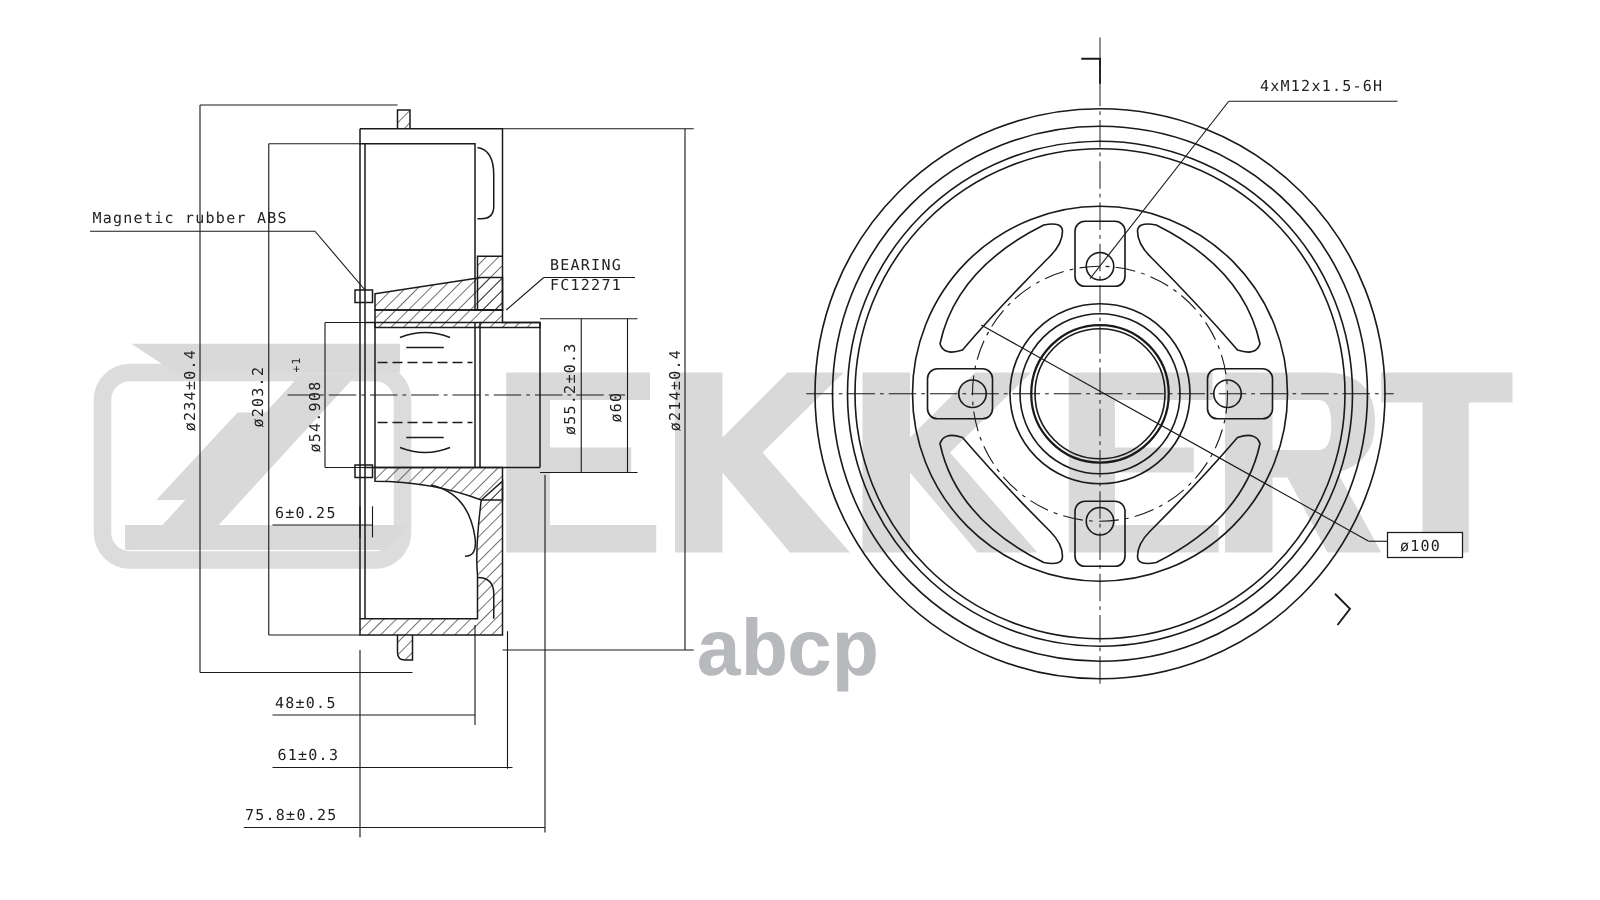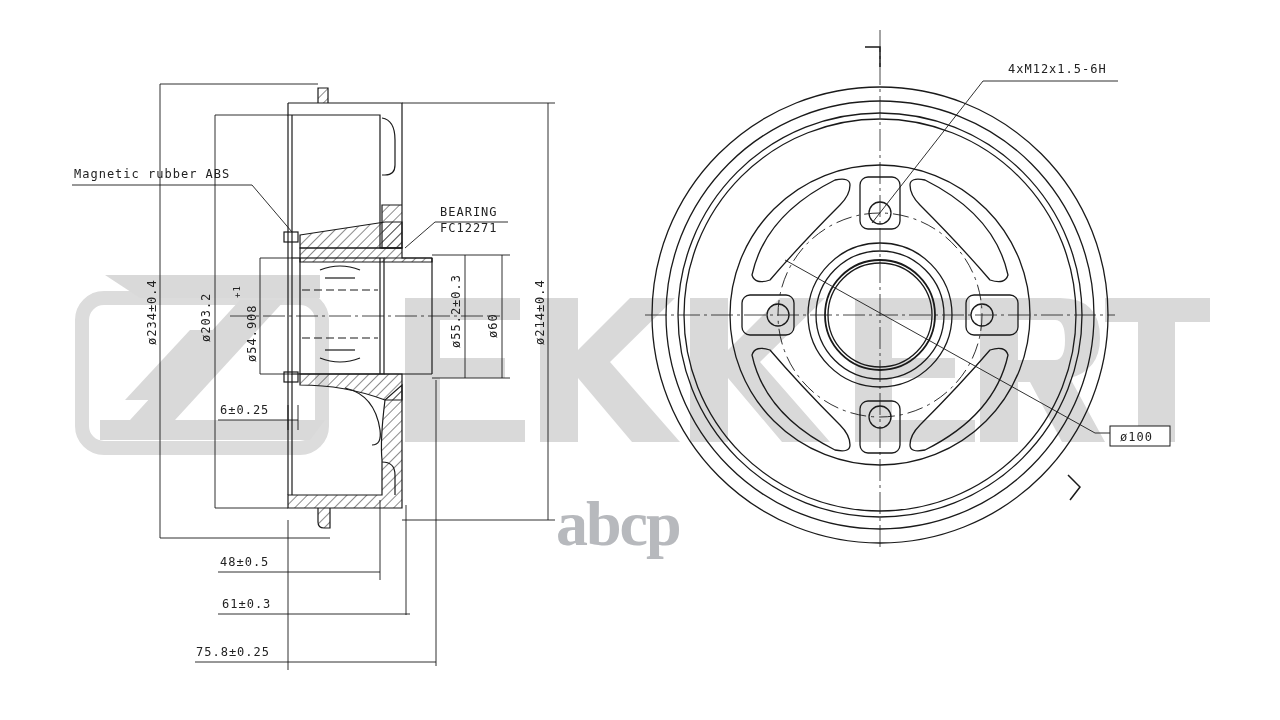--- a/index.html
+++ b/index.html
@@ -1,19 +1,19 @@
 <!DOCTYPE html>
 <html><head>
 <meta charset="utf-8">
 <style>
   html, body { margin:0; padding:0; background:#ffffff; }
   body { width:1280px; height:720px; overflow:hidden; position:relative; font-family:"DejaVu Sans Mono", monospace; }
   #canvas { position:absolute; left:0; top:0; width:1280px; height:720px; }
   .lbl { font-family:"DejaVu Sans Mono", monospace; font-size:12px; fill:#222; letter-spacing:1px; }
-  .abcp { position:absolute; left:556px; top:492px; font-family:Liberation Serif, serif; font-weight:bold; font-size:64px; color:#b7b9bd; letter-spacing:-2px; line-height:1; }
+  .abcp { position:absolute; left:556px; top:492px; font-family:Liberation Mono, monospace; font-weight:bold; font-size:64px; color:#b7b9bd; letter-spacing:-2px; line-height:1; }
 </style>
 </head>
 <body>
 
 <svg id="canvas" viewBox="0 0 1280 720" xmlns="http://www.w3.org/2000/svg">
   <g fill="#d9d9d9" stroke="none">
 
     <rect x="82" y="298" width="240" height="150" rx="22" fill="none" stroke="#dcdcdc" stroke-width="14"></rect>
 
     <polygon points="105,275 320,275 320,298 140,298"></polygon>

